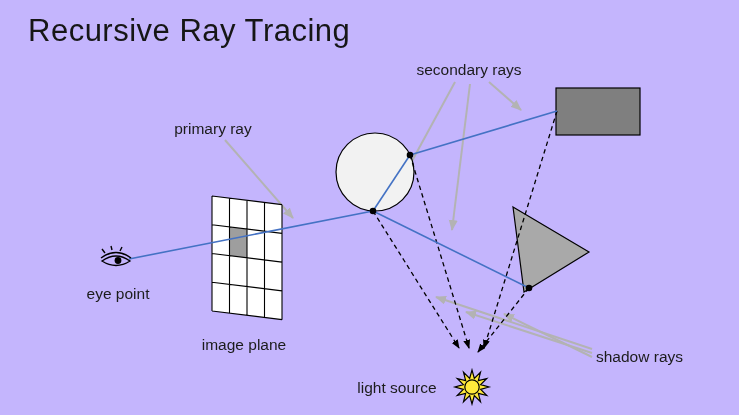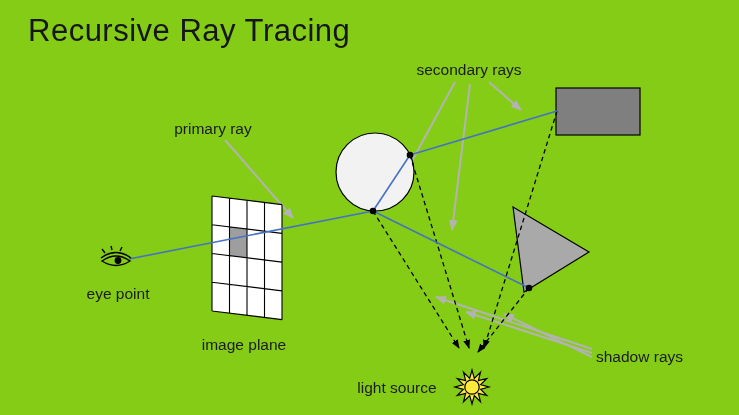--- a/index.html
+++ b/index.html
@@ -1,16 +1,16 @@
 <!DOCTYPE html>
 <html><head>
 <meta charset="utf-8">
 <style>
   html,body{margin:0;padding:0;background:#ffffff;}
-  .stage{position:relative;width:739px;height:415px;background:#84cc16;overflow:hidden;
+  .stage{position:relative;width:739px;height:415px;background:#c4b5fd;overflow:hidden;
          font-family:"Liberation Sans","DejaVu Sans",sans-serif;}
   svg{display:block;}
   .title{font-family:"Liberation Sans","DejaVu Sans",sans-serif;font-size:31px;letter-spacing:.5px;
          fill:#161616;font-weight:500;}
   .label{font-family:"Liberation Sans","DejaVu Sans",sans-serif;font-size:15.5px;fill:#1c1c1c;}
   .rays line{stroke-width:1.6;fill:none;}
   .anns line{stroke-width:2;fill:none;}
   .shadows line{stroke-width:1.3;stroke-dasharray:4.5 3.5;fill:none;}
   .outline{stroke:#000;stroke-width:1.2;}
   .gridline{stroke:#000;stroke-width:1.1;fill:none;}

